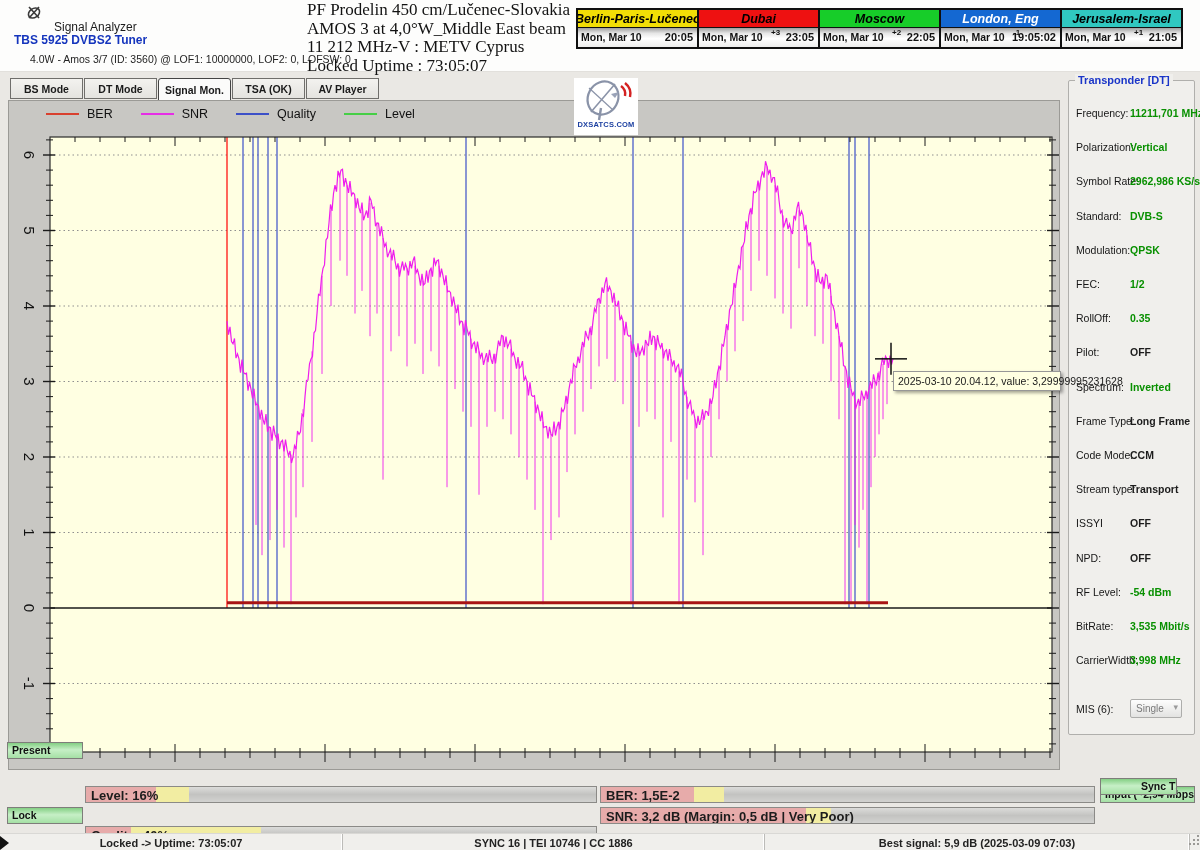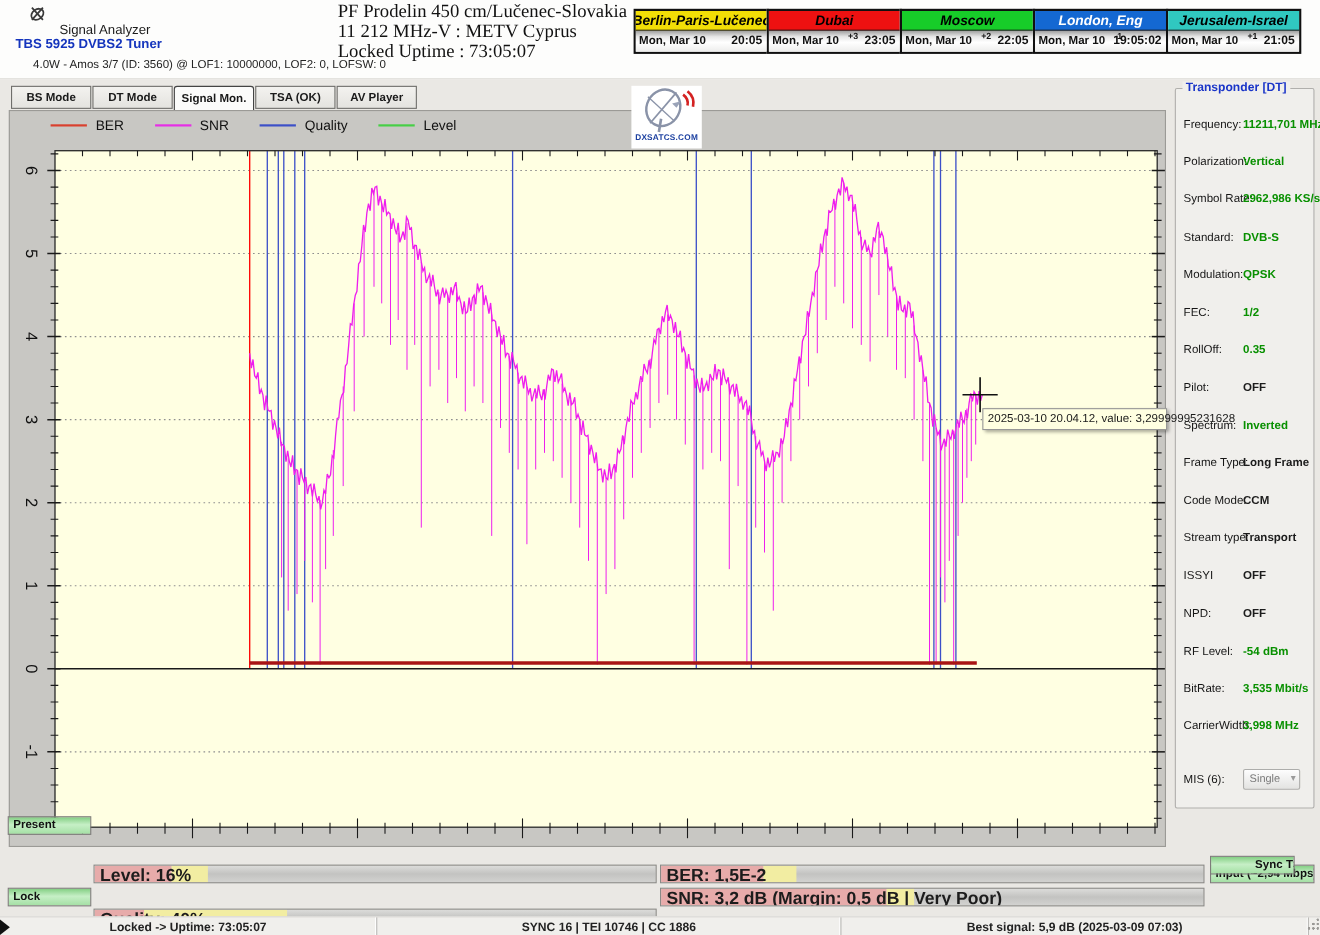--- a/index.html
+++ b/index.html
@@ -51,21 +51,21 @@
   .tp-val.black { color:#1c1c1c; }
   .mis-select { position:absolute; left:54px; top:-4px; width:52px; height:19px; background:linear-gradient(180deg,#fdfdfd,#e3e3e1); border:1px solid #adadab; border-radius:2px; font-size:10px; color:#7a7a7a; padding:3px 0 0 5px; }
   .mis-chevron { position:absolute; right:3px; top:2px; font-size:9px; color:#9a9a9a; }
 
   
   .gbar { position:absolute; height:17px; border:1px solid #7e7d7a; background:linear-gradient(180deg,#84cf84 0%,#c6efc6 45%,#a5e0a5 100%); font-size:10.5px; font-weight:bold; color:#111; line-height:15px; padding-left:4px; white-space:nowrap; overflow:hidden; }
   .track { position:absolute; height:17px; border:1px solid #8b8a87; background:linear-gradient(180deg,#dcdcda 0%,#c3c3c1 50%,#d2d2d0 100%); overflow:hidden; }
   .track .seg { position:absolute; top:0; height:100%; }
   .track .seg.pink { background:#e7abaa; left:0; }
   .track .seg.yellow { background:#f2eda2; }
-  .track .lbl { position:absolute; left:5px; top:1px; font-size:16px; font-weight:bold; color:#1c1c1c; white-space:nowrap; }
+  .track .lbl { position:absolute; left:5px; top:1px; font-size:13px; font-weight:bold; color:#1c1c1c; white-space:nowrap; }
 
   
   .statusbar { position:absolute; left:0; top:833px; width:1200px; height:17px; background:#f0efec; border-top:1px solid #d9d8d5; font-size:11px; font-weight:bold; color:#222; }
   .sseg { position:absolute; top:0; height:17px; display:flex; align-items:center; justify-content:center; border-right:1px solid #bcbbb8; box-shadow:inset -1px 0 0 #fff; white-space:nowrap; }
   .grip { position:absolute; right:1px; top:835px; width:12px; height:12px; background:
      radial-gradient(circle at 3px 9px,#9a9996 1px,transparent 1.4px),
      radial-gradient(circle at 7px 9px,#9a9996 1px,transparent 1.4px),
      radial-gradient(circle at 7px 5px,#9a9996 1px,transparent 1.4px),
      radial-gradient(circle at 11px 9px,#9a9996 1px,transparent 1.4px),
      radial-gradient(circle at 11px 5px,#9a9996 1px,transparent 1.4px),
@@ -80,20 +80,21 @@
   <svg class="titlebar-icon" viewBox="0 0 18 17">
     <ellipse cx="8" cy="9" rx="6" ry="4.5" fill="none" stroke="#3a3a3a" stroke-width="1.6" transform="rotate(-35 8 9)"></ellipse>
     <line x1="3" y1="14" x2="13" y2="3" stroke="#3a3a3a" stroke-width="1.6"></line>
     <line x1="13" y1="14" x2="3" y2="3" stroke="#3a3a3a" stroke-width="1.6"></line>
   </svg>
   <div class="title-text">Signal Analyzer</div>
   <div class="tuner-title">TBS 5925 DVBS2 Tuner</div>
   <div class="tuner-details">4.0W - Amos 3/7 (ID: 3560) @ LOF1: 10000000, LOF2: 0, LOFSW: 0</div>
   <div class="overlay-text" id="overlay-text">
       <div>PF Prodelin 450 cm/Lučenec-Slovakia</div>
+      <div>AMOS 3 at 4,0°W_Middle East beam</div>
       <div>11 212 MHz-V : METV Cyprus</div>
       <div>Locked Uptime : 73:05:07</div>
     </div>
 </div>
 
 <div class="clocks" id="clocks">
     <div class="clock">
       <div class="clock-head" style="background: rgb(242, 222, 6); color: rgb(0, 0, 0);">Berlin-Paris-Lučenec</div>
       <div class="clock-body">
         <span class="clock-date">Mon, Mar 10</span>

